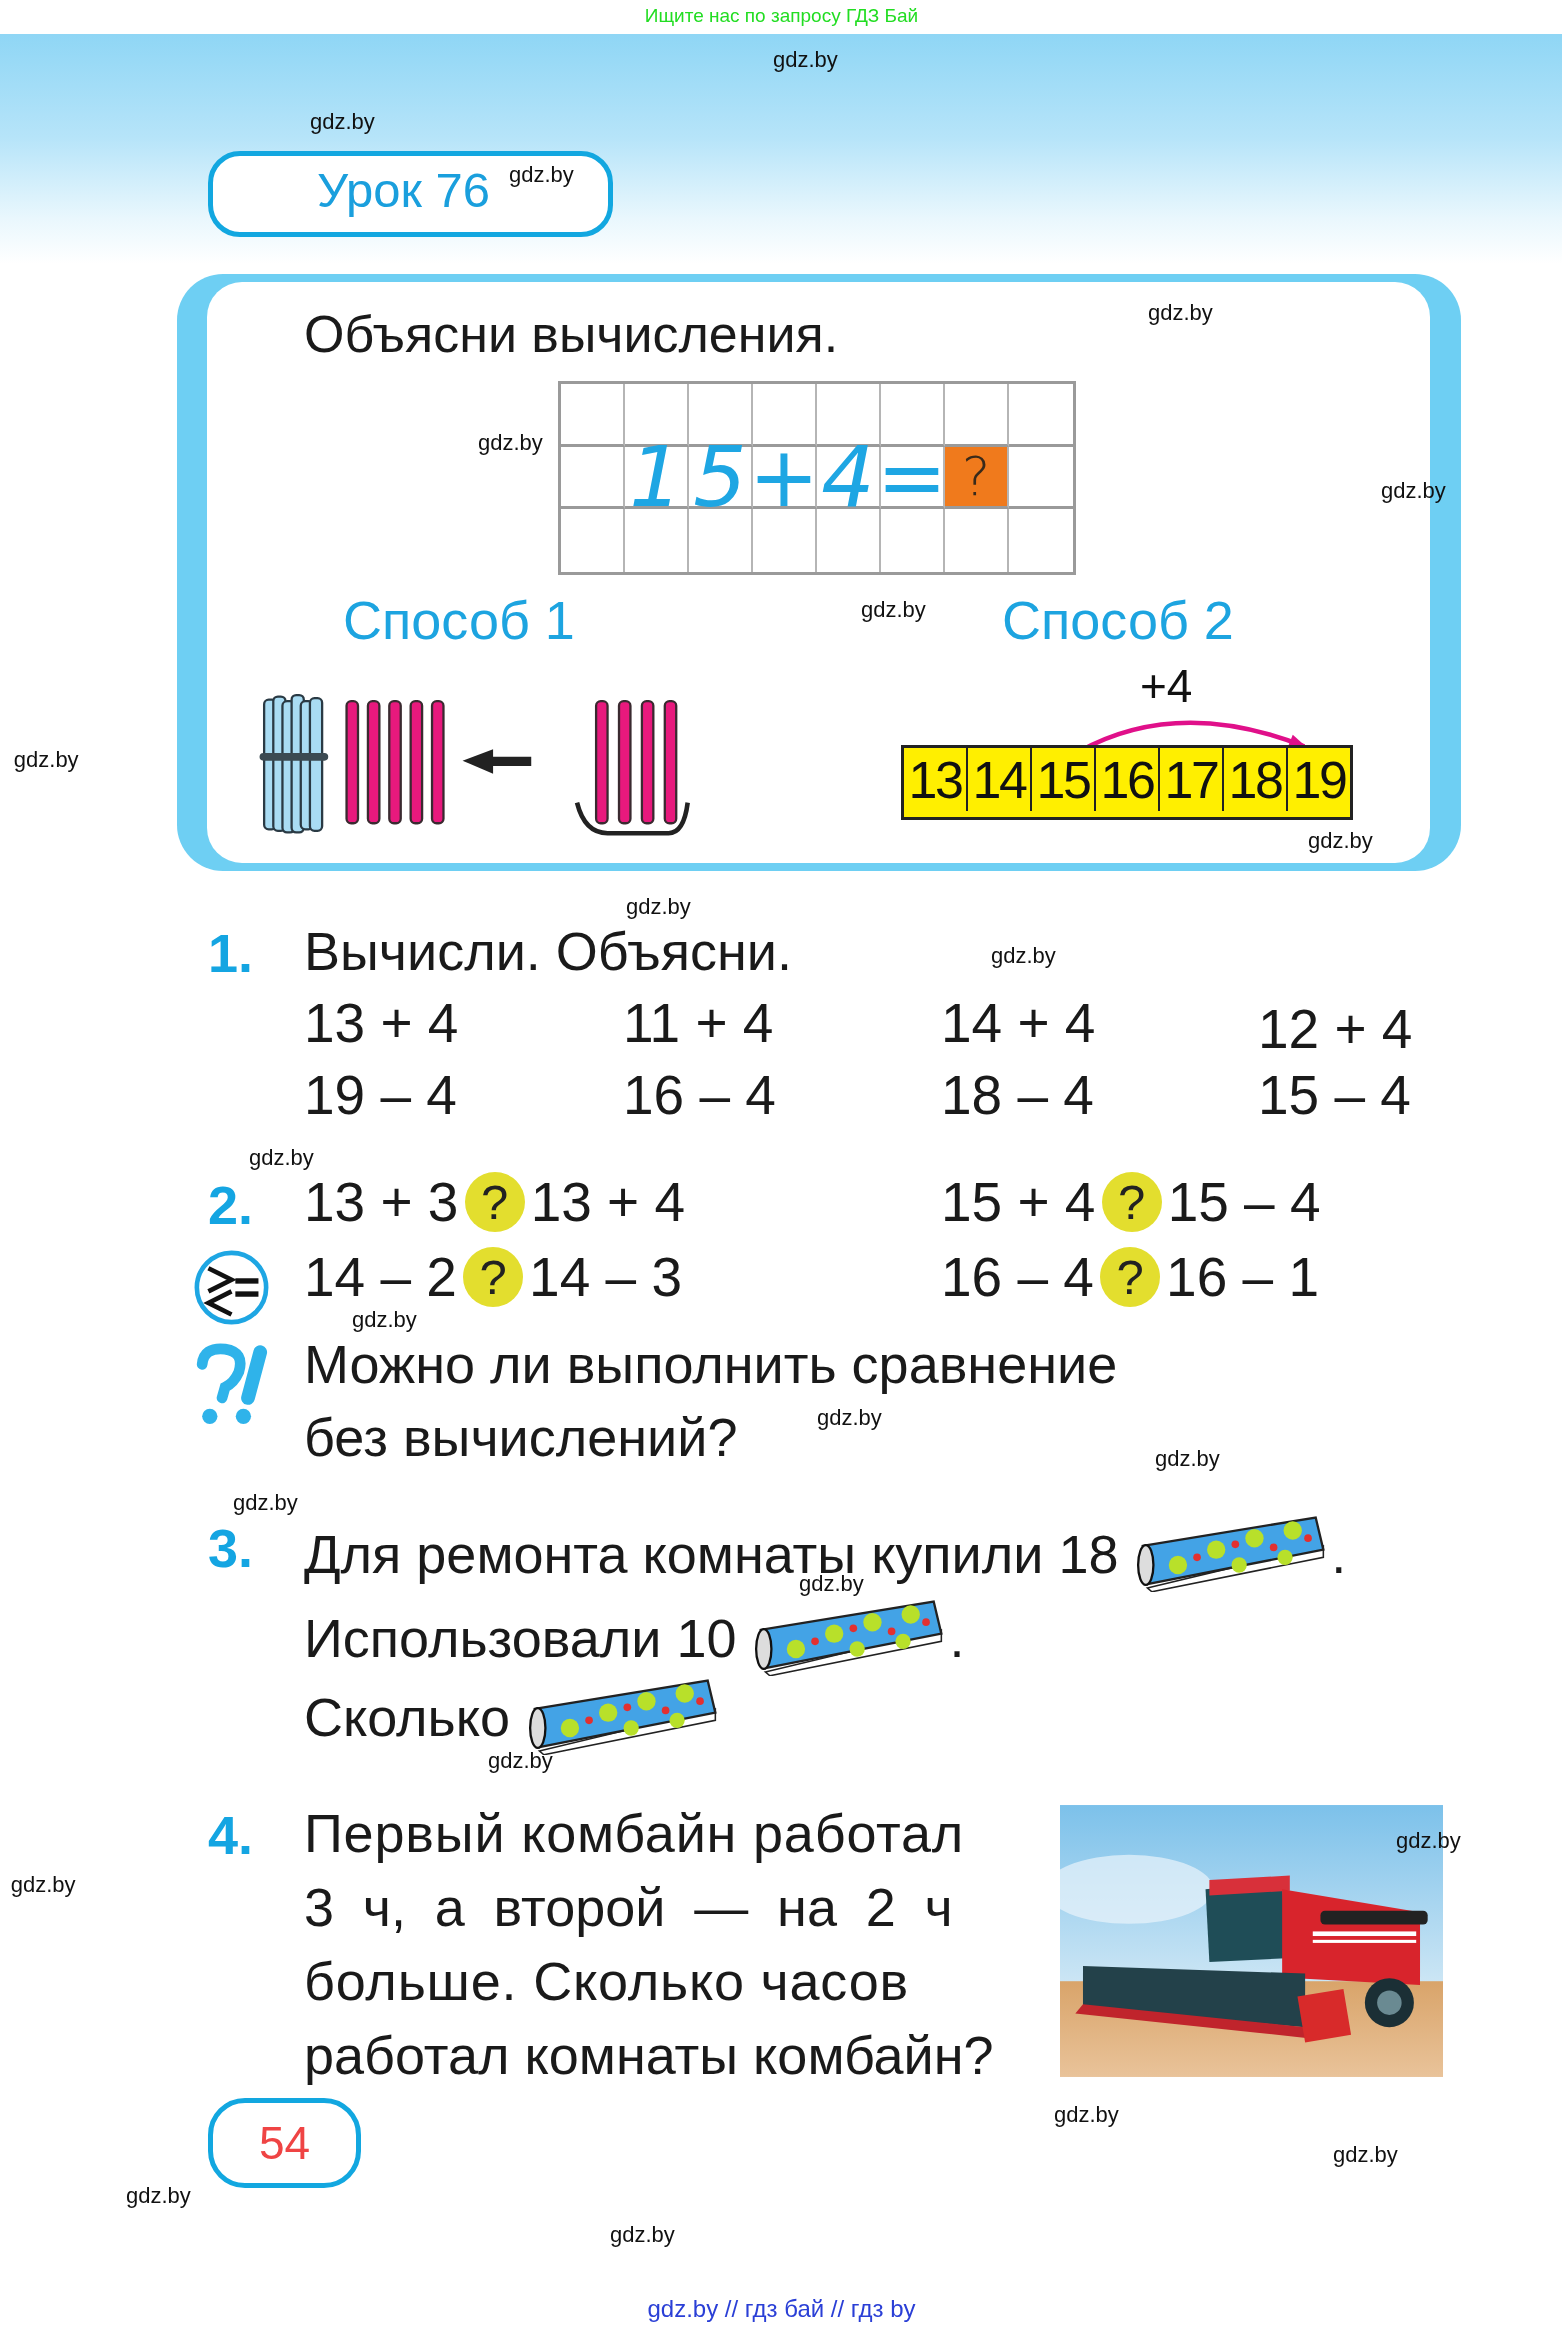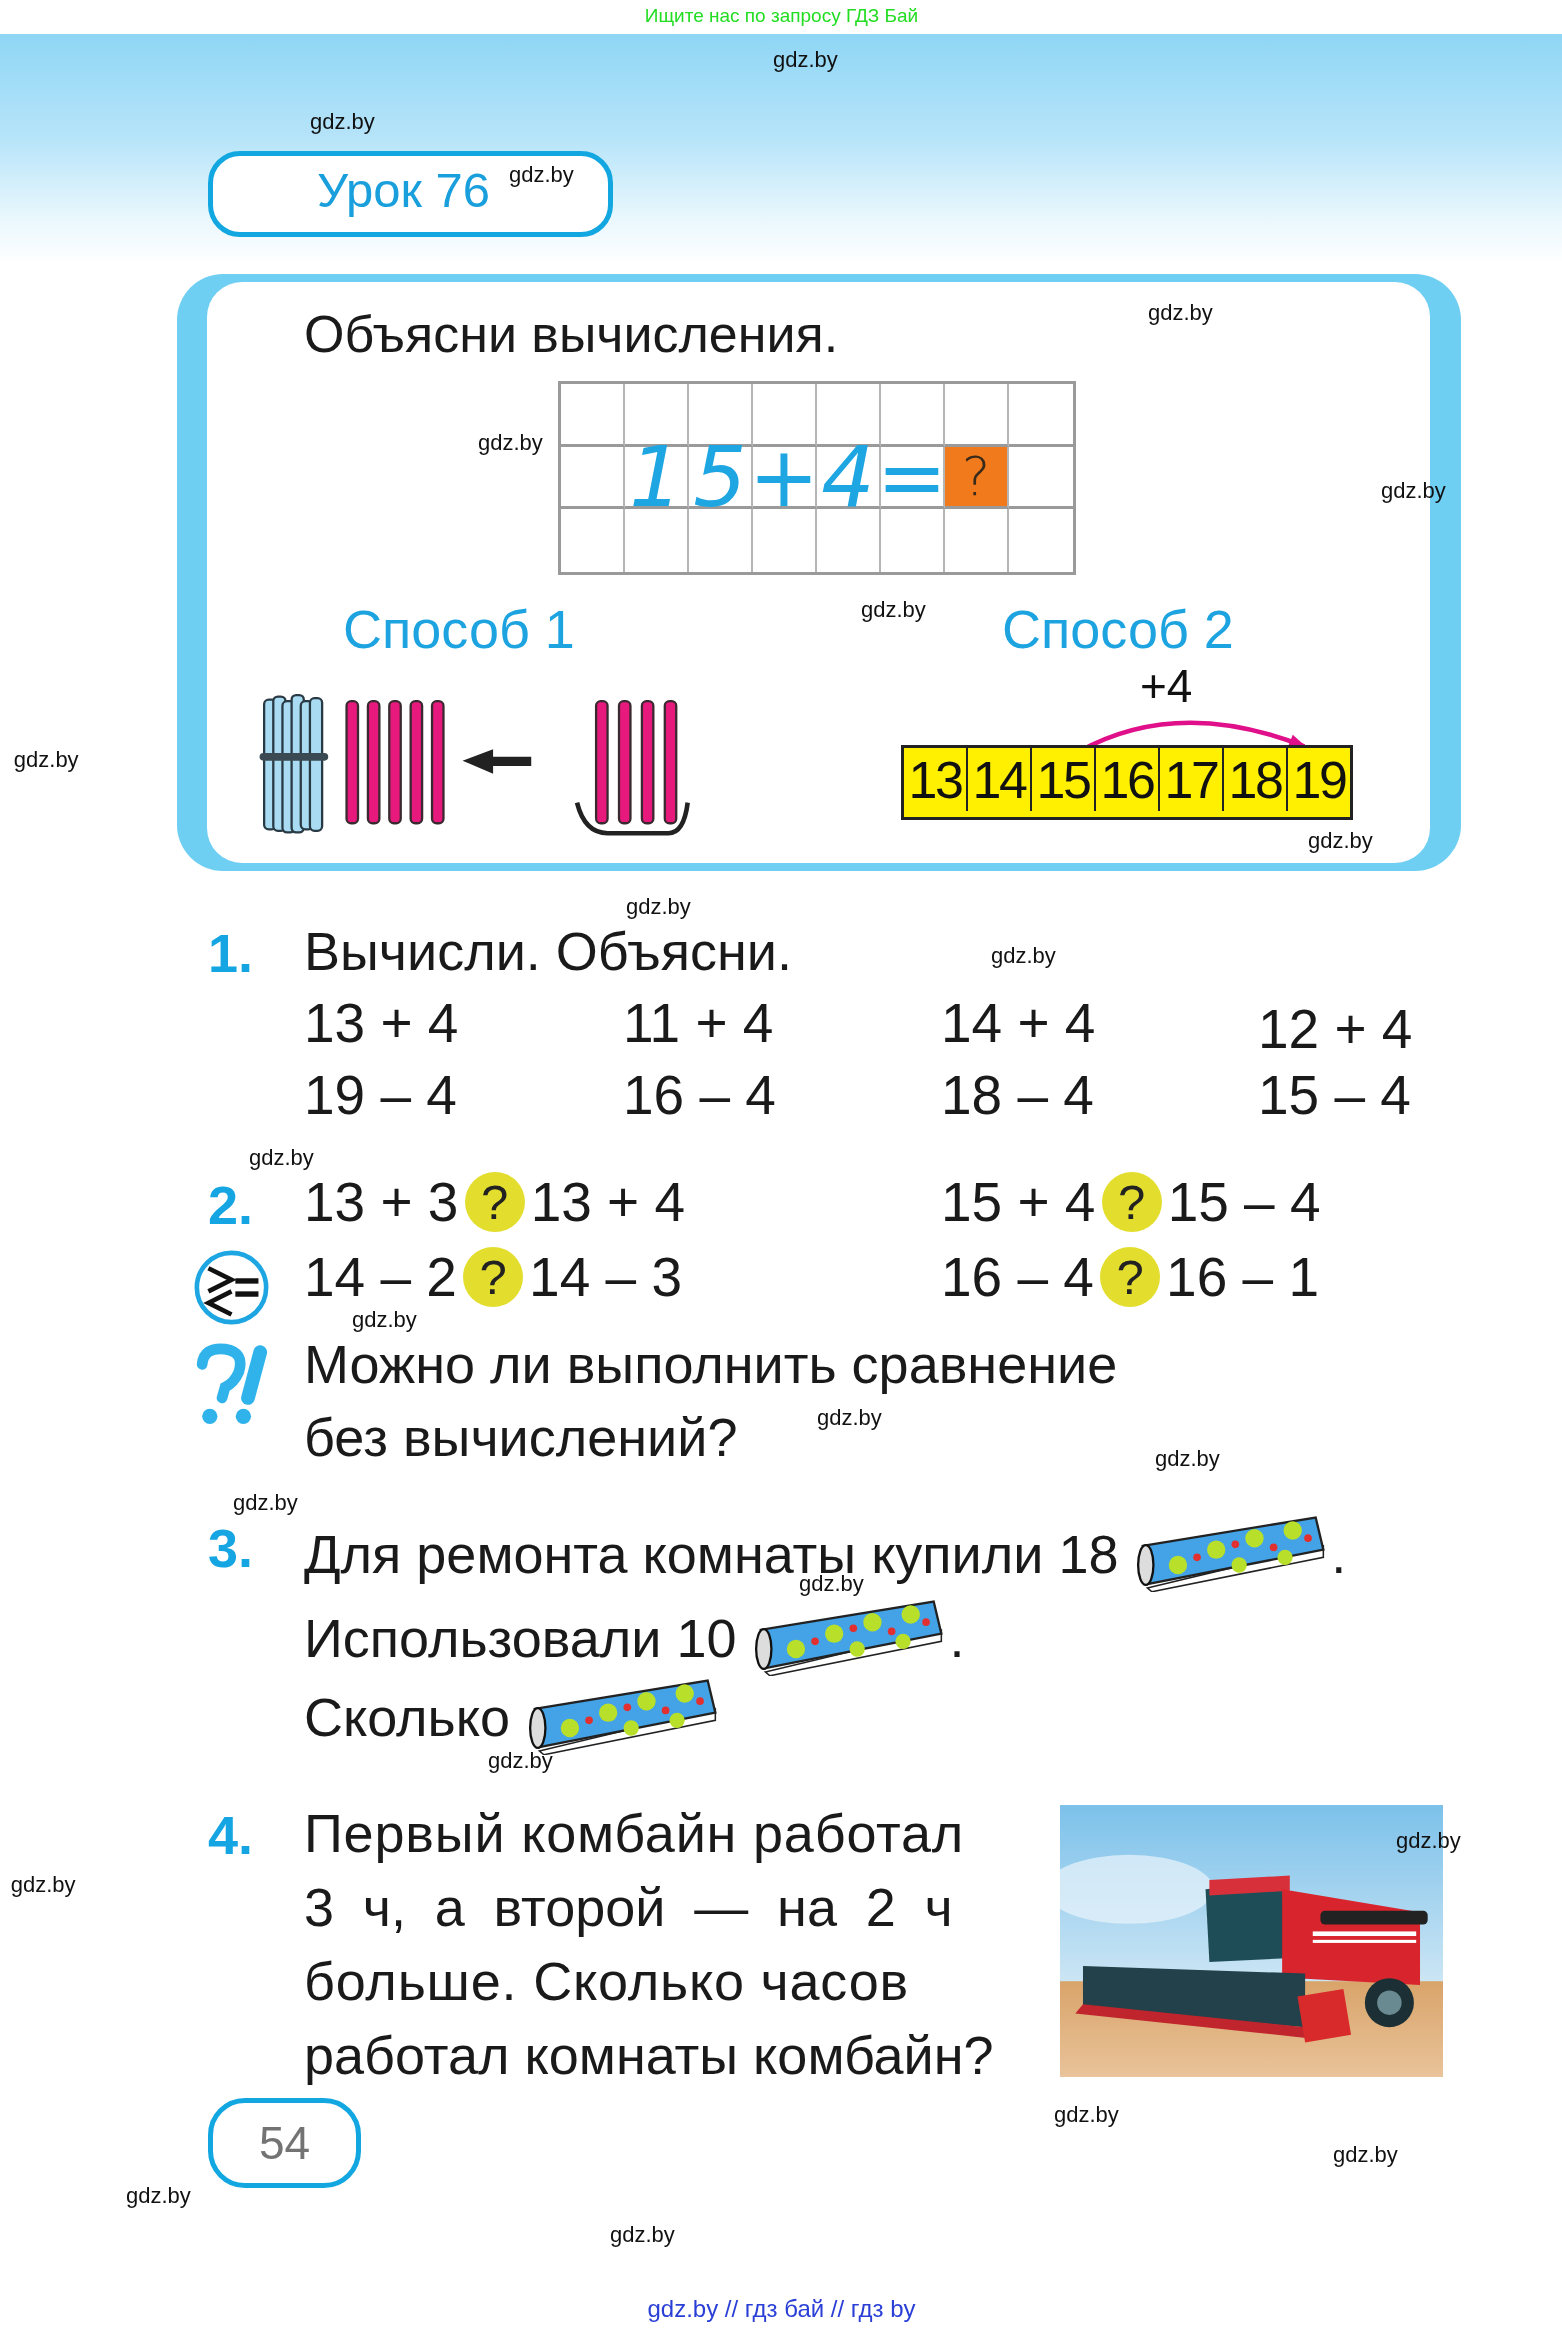--- a/index.html
+++ b/index.html
@@ -41,40 +41,40 @@
     background: #fff; border: 3.8px solid #9a9a9a; box-sizing: border-box;
     display: grid; grid-template-columns: repeat(8, 1fr); grid-template-rows: repeat(3, 1fr);
   }
   .grid-box .cell { border-right: 2.3px solid #b5b5b5; border-bottom: 3.8px solid #9a9a9a; box-sizing: border-box; position: relative; }
   .grid-box .cell:nth-child(8n) { border-right: none; }
   .grid-box .cell.last-row { border-bottom: none; }
   .eq-digit { position: absolute; inset: 0; display: flex; align-items: center; justify-content: center;
     font-size: 84px; color: #1ea6e3; font-style: italic; font-family: "DejaVu Sans", sans-serif; font-weight: 300; }
   .qcell { background: #f07a1c; }
   .qcell .eq-digit { color: #3a2a1a; font-style: normal; font-size: 54px; }
-  .method-label { font-size: 54px; color: #1da4e0; margin-top: 9px; }
+  .method-label { font-size: 54px; color: #1da4e0; }
   .sticks { left: 256px; top: 692px; width: 436px; height: 145px; }
   .numline { left: 901px; top: 745px; height: 69px; display: flex; border: 3.1px solid #222; background: #ffef00; }
   .numline .nl-cell { width: 62px; height: 63px; border-right: 2.3px solid #222; display: flex; align-items: center; justify-content: center; font-size: 52px; color: #111; letter-spacing: -2.3px; text-align: right; }
   .numline .nl-cell:last-child { border-right: none; }
   .plus4 { left: 1140px; top: 659px; font-size: 46px; color: #111; }
   .arc { left: 1048px; top: 704px; width: 283px; height: 54px; }
   .task-num { font-size: 54px; font-weight: bold; color: #14a5e2; }
   .task-text { font-size: 54px; color: #1a1a1a; white-space: nowrap; }
   .expr { font-size: 55px; color: #1a1a1a; white-space: nowrap; }
   .cmp-row { display: flex; align-items: center; white-space: nowrap; font-size: 55px; }
   .qbubble { display: inline-flex; width: 60px; height: 60px; border-radius: 50%; background: #e3de2e;
     align-items: center; justify-content: center; font-size: 49px; color: #222; margin: 0 6.1px; }
   .roll { display: inline-block; vertical-align: middle; }
   .page-pill {
     left: 208px; top: 2098px; width: 153px; height: 90px;
     border: 5.4px solid #12a7e0; border-radius: 37px; box-sizing: border-box; background: #fff;
     display: flex; align-items: center; justify-content: center;
   }
-  .page-pill span { font-size: 46px; color: #737373; }
+  .page-pill span { font-size: 46px; color: #ef4444; }
   .footer-links { left: 0; top: 2295px; width: 1563px; text-align: center; font-size: 24px; color: #2a3fd6; }
   .combine-img { left: 1060px; top: 1805px; width: 383px; height: 272px; overflow: hidden; }
 </style>
 </head>
 <body>
 
 <div class="abs topbar">
   <span>Ищите нас по запросу ГДЗ Бай</span>
 </div>
 <div class="abs header-band"></div>

